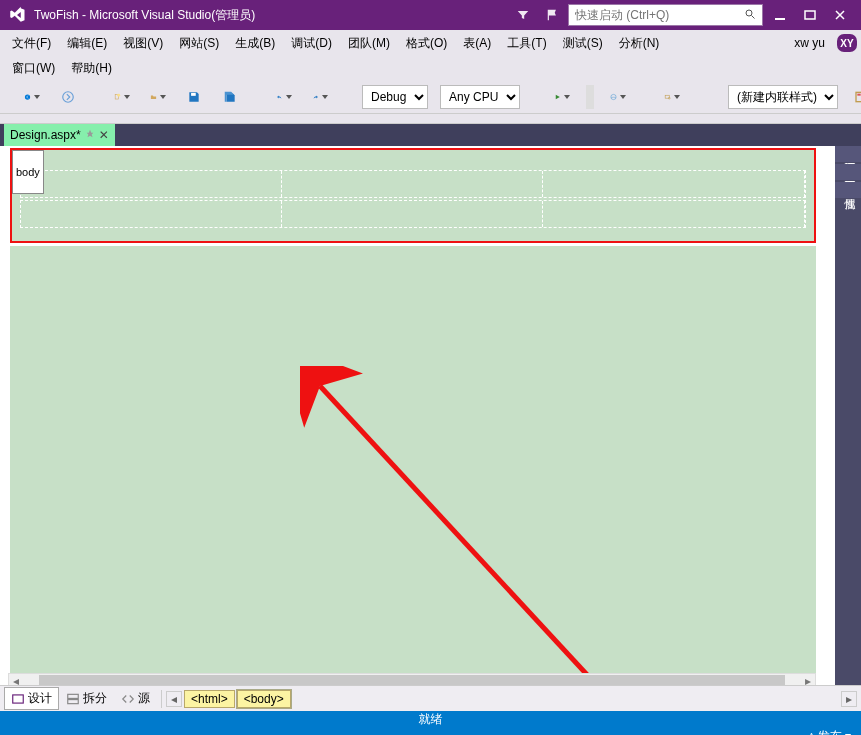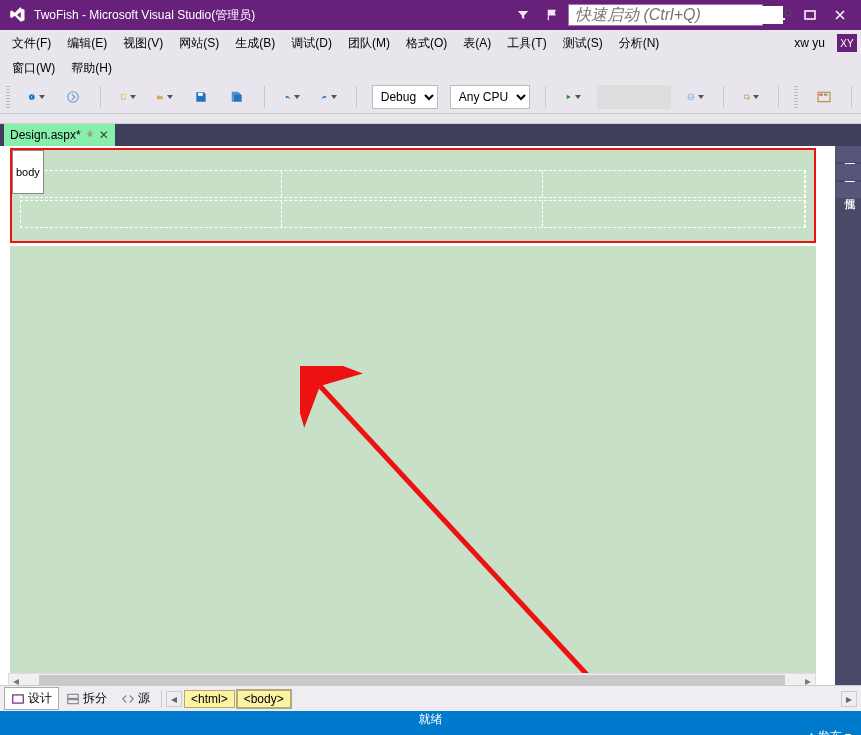--- a/index.html
+++ b/index.html
@@ -5,28 +5,28 @@
 * { margin: 0; padding: 0; box-sizing: border-box; font-family: "Microsoft YaHei", sans-serif; font-size: 12px; }
 body { background: #fff; width: 861px; height: 735px; overflow: hidden; display: flex; flex-direction: column; }
 
 .titlebar { background: #68217a; color: #fff; height: 30px; display: flex; align-items: center; padding: 0 8px; }
 .titlebar .vs-logo { width: 18px; height: 18px; margin-right: 8px; position: relative; }
 .titlebar .vs-logo svg { width: 18px; height: 18px; }
 .titlebar .title { flex: 0 0 auto; font-size: 12px; }
 .titlebar .spacer { flex: 1; }
 .titlebar .tbicon { width: 26px; height: 22px; display: inline-flex; align-items: center; justify-content: center; color: #fff; opacity: .9; margin: 0 2px; }
 .titlebar .quickbox { background: #fff; color: #555; height: 22px; width: 195px; display: flex; align-items: center; padding: 0 6px; border: 1px solid #9c77a8; }
-.titlebar .quickbox input { flex: 1; border: none; outline: none; font-size: 16px; color: #6d28d9; font-style: italic; }
+.titlebar .quickbox input { flex: 1; border: none; outline: none; font-size: 12px; color: #6d28d9; }
 .titlebar .quickbox .srch { color: #555; }
 .winbtn { width: 26px; height: 22px; display: inline-flex; align-items: center; justify-content: center; margin-left: 4px; }
 
 .menubar { background: #e8e5ec; height: 26px; display: flex; align-items: center; padding: 0 4px; }
 .menubar .mitem { padding: 3px 8px; }
 .menubar .muser { margin-left: auto; display: flex; align-items: center; gap: 12px; }
-.menubar .badge { background: #68217a; color: #fff; width: 20px; height: 18px; display: inline-flex; align-items: center; justify-content: center; font-size: 10px; font-weight: normal; }
+.menubar .badge { background: #68217a; color: #fff; width: 20px; height: 18px; display: inline-flex; align-items: center; justify-content: center; font-size: 10px; font-weight: bold; border-radius: 7px; }
 
 .menubar2 { background: #e8e5ec; height: 24px; display: flex; align-items: center; padding: 0 4px; border-bottom: 0; }
 .menubar2 .mitem { padding: 3px 8px; }
 
 .toolbar { background: #e8e5ec; height: 34px; display: flex; align-items: center; padding: 2px 6px; gap: 12px; border-bottom: 1px solid #ccc; }
 .toolbar .grip { width: 6px; height: 22px; background: repeating-linear-gradient(to bottom, #bbb 0 1px, transparent 1px 3px); margin-right: 2px; }
 .toolbar .tbtn { height: 24px; min-width: 24px; display: inline-flex; align-items: center; justify-content: center; border: 1px solid transparent; padding: 0 3px; }
 .toolbar .tbtn.caret::after { content: ""; border-top: 4px solid #555; border-left: 3px solid transparent; border-right: 3px solid transparent; margin-left: 3px; }
 .toolbar .sep { width: 1px; height: 22px; background: #c9c9c9; margin: 0 3px; }
 .toolbar select, .toolbar .combo { height: 24px; border: 1px solid #bbb; background: #fff; padding: 0 4px; font-size: 12px; }
@@ -216,20 +216,23 @@
   </span>
   <span class="sep"></span>
   <span class="tbtn caret">
     <svg width="14" height="14" viewBox="0 0 24 24">
         <rect x="4" y="6" width="14" height="10" fill="none" stroke="#c19c4f" stroke-width="2"></rect>
         <circle cx="18" cy="16" r="3" fill="none" stroke="#c19c4f" stroke-width="2"></circle>
       </svg>
   </span>
   <span class="sep"></span>
   <span class="grip"></span>
+  <select class="combo" style="width:110px">
+    <option>(新建内联样式)</option>
+  </select>
   <span class="tbtn">
     <svg width="16" height="16" viewBox="0 0 24 24">
         <rect x="3" y="5" width="18" height="14" fill="none" stroke="#c19c4f" stroke-width="2"></rect>
         <rect x="5" y="7" width="5" height="3" fill="#d55"></rect>
         <rect x="12" y="7" width="5" height="3" fill="#5a9"></rect>
       </svg>
   </span>
   <span class="sep"></span>
 </div>
 <div class="format-bar"></div>

